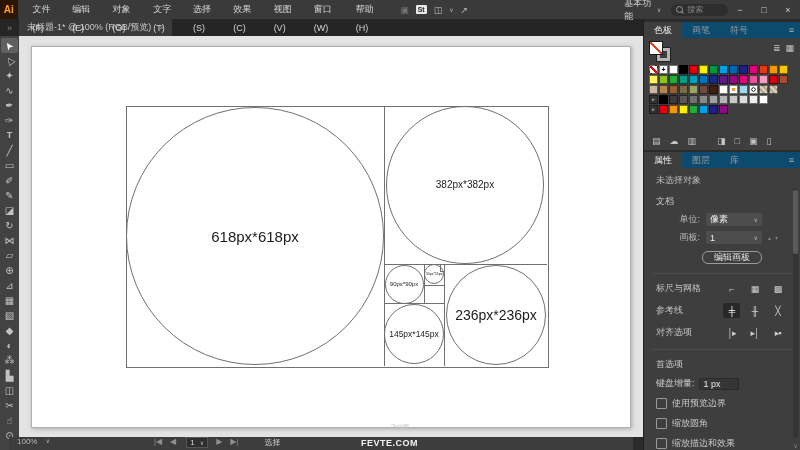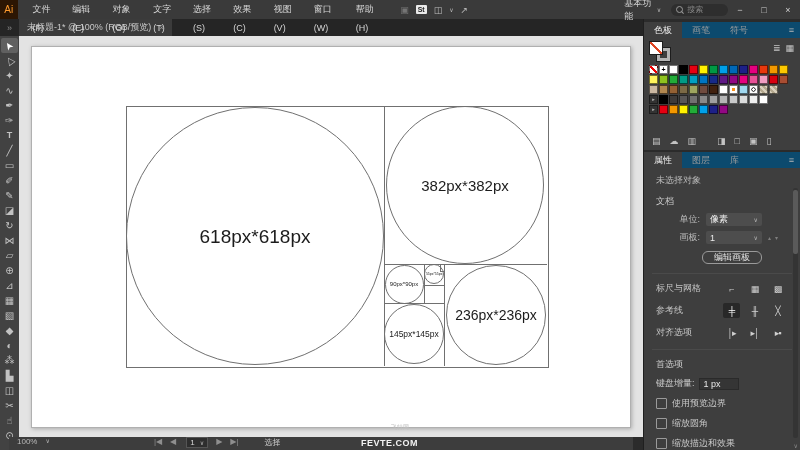--- a/index.html
+++ b/index.html
@@ -3,21 +3,21 @@
 <meta charset="utf-8">
 <style>
   html,body{margin:0;padding:0}
   body{width:800px;height:450px;overflow:hidden;background:#2b2b2b;
        font-family:"Liberation Sans","DejaVu Sans",sans-serif;cursor:default;-webkit-user-select:none;user-select:none}
   .abs{position:absolute}
 
   
   #menubar{position:absolute;left:0;top:0;width:800px;height:19px;background:#3a3a3a;
            display:flex;align-items:center;color:#d6d6d6;font-size:9px;z-index:9}
-  .ai-logo{width:21px;height:19px;background:#2c1603;color:#ff9c2e;font-weight:normal;font-size:10px;
+  .ai-logo{width:21px;height:19px;background:#2c1603;color:#ff9c2e;font-weight:bold;font-size:10px;
            display:flex;align-items:center;justify-content:center}
   #menu-items{display:flex;margin-left:6px}
   .mb-item{padding:0 9px;height:19px;line-height:19px}
   .mb-icons{display:flex;align-items:center;margin-left:13px;gap:7px;color:#bdbdbd}
   .dim{opacity:.45}
   .stock-badge{background:#e9e9e9;color:#1e1e1e;font-size:7px;font-weight:bold;padding:1px 2px;border-radius:1px}
   .caret{font-size:6px;color:#b5b5b5}
   .workspace{margin-left:156px;display:flex;gap:4px;align-items:center}
   .searchbox{margin-left:10px;width:56px;height:12px;background:#2e2e2e;border-radius:6px;
              display:flex;align-items:center;padding:0 5px;gap:4px}
@@ -257,24 +257,24 @@
       <div class="fig-line" style="left: 107px; top: 70px; width: 421px; height: 260px; border: 1px solid rgb(112, 112, 112);"></div>
       <div class="fig-line" style="left: 365px; top: 70px; width: 1px; height: 260px; background: rgb(112, 112, 112);"></div>
       <div class="fig-line" style="left: 365px; top: 228px; width: 163px; height: 1px; background: rgb(112, 112, 112);"></div>
       <div class="fig-line" style="left: 425px; top: 228px; width: 1px; height: 102px; background: rgb(112, 112, 112);"></div>
       <div class="fig-line" style="left: 365px; top: 267px; width: 60px; height: 1px; background: rgb(112, 112, 112);"></div>
       <div class="fig-line" style="left: 405px; top: 228px; width: 1px; height: 39px; background: rgb(112, 112, 112);"></div>
       <div class="fig-line" style="left: 405px; top: 249px; width: 20px; height: 1px; background: rgb(112, 112, 112);"></div>
       <div class="fig-line" style="left: 421px; top: 228px; width: 1px; height: 7px; background: rgb(112, 112, 112);"></div>
       <div class="fig-line" style="left: 421px; top: 235px; width: 4px; height: 1px; background: rgb(112, 112, 112);"></div>
       <div class="fig-circle" style="left: 107px; top: 71px; width: 258px; height: 258px;">
-        <span class="fig-label" style="font-size: 19px;">618px*618px</span>
+        <span class="fig-label" style="font-size: 15px;">618px*618px</span>
       </div>
       <div class="fig-circle" style="left: 367px; top: 70px; width: 158px; height: 158px;">
-        <span class="fig-label" style="font-size: 15px;">382px*382px</span>
+        <span class="fig-label" style="font-size: 10px;">382px*382px</span>
       </div>
       <div class="fig-circle" style="left: 427px; top: 229px; width: 100px; height: 100px;">
         <span class="fig-label" style="font-size: 14px;">236px*236px</span>
       </div>
       <div class="fig-circle" style="left: 365px; top: 268px; width: 60px; height: 60px;">
         <span class="fig-label" style="font-size: 8.5px;">145px*145px</span>
       </div>
       <div class="fig-circle" style="left: 365.5px; top: 228.5px; width: 39px; height: 39px;">
         <span class="fig-label" style="font-size: 6px;">90px*90px</span>
       </div>

